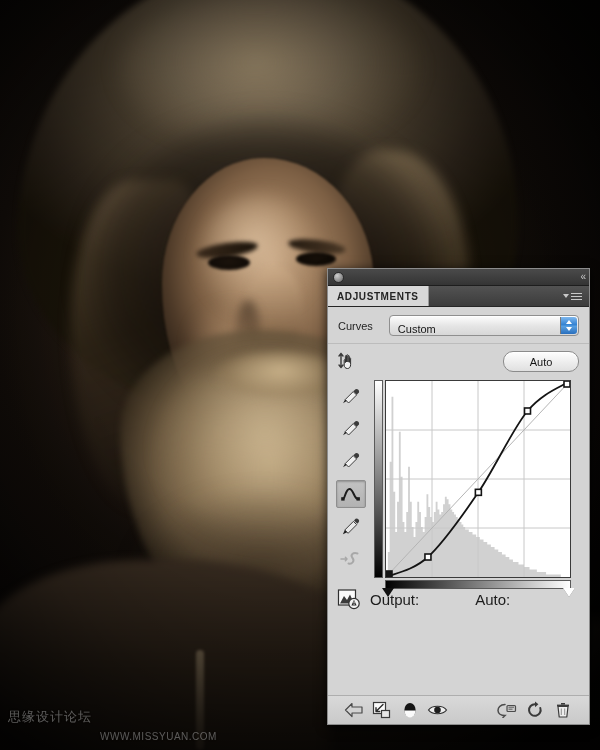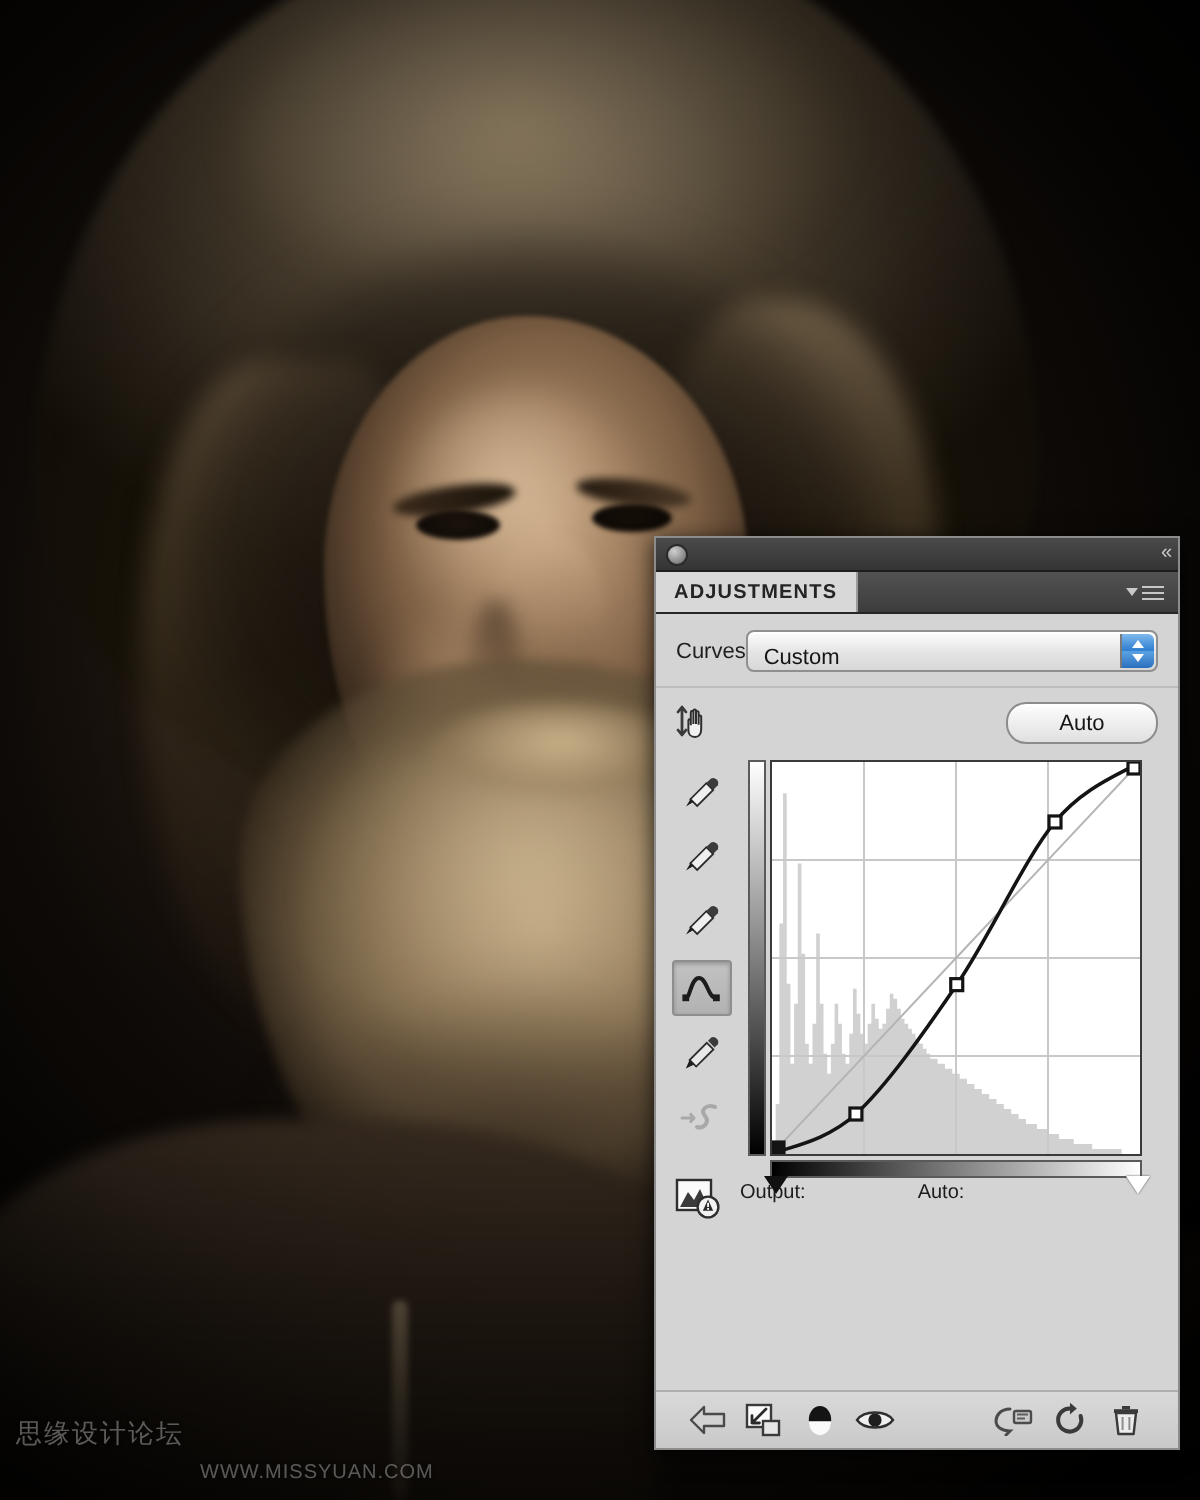--- a/index.html
+++ b/index.html
@@ -168,21 +168,21 @@
   .tab-menu{display:flex;align-items:center;padding-right:7px;gap:2px;}
   .tab-menu .tri{width:0;height:0;border-left:3px solid transparent;border-right:3px solid transparent;
     border-top:4px solid #c8c8c8;}
   .tab-menu .lines{display:flex;flex-direction:column;gap:2px;}
   .tab-menu .lines i{display:block;width:11px;height:1px;background:#c8c8c8;}
 
   
   .pbody{flex:1;background:#d4d4d4;display:flex;flex-direction:column;position:relative;}
 
   .row-curves{
-    display:flex;align-items:center;gap:0;padding:8px 10px 7px 10px;
+    display:flex;align-items:center;gap:16px;padding:8px 10px 7px 10px;
     border-bottom:1px solid #bcbcbc;
   }
   .lbl{font-size:11px;color:#1f1f1f;}
 
   .mac-select{
     position:relative;flex:1;height:19px;border-radius:4px;
     background:linear-gradient(180deg,#fdfdfd,#e4e4e4 55%,#d7d7d7);
     border:1px solid #8f8f8f;
     box-shadow:inset 0 1px 0 #fff;
     display:flex;align-items:flex-end;padding-left:8px;font-size:11px;color:#151515;
@@ -237,21 +237,21 @@
     border-left:6px solid transparent;border-right:6px solid transparent;border-top:9px solid #111;
   }
   .wht-pt{
     position:absolute;left:189px;top:208px;width:0;height:0;
     border-left:6px solid transparent;border-right:6px solid transparent;border-top:9px solid #fff;
     filter:drop-shadow(0 0 0.6px #555);
   }
 
   .io-row{display:flex;gap:6px;padding:14px 8px 0 6px;align-items:flex-start;}
   .warn-ico{width:30px;height:26px;display:flex;align-items:center;justify-content:center;}
-  .io-labels{display:flex;gap:56px;padding-top:5px;font-size:10px;}
+  .io-labels{display:flex;gap:56px;padding-top:5px;font-size:15px;}
 
   
   .botbar{
     margin-top:auto;height:28px;border-top:1px solid #aeaeae;
     background:linear-gradient(180deg,#d9d9d9,#c9c9c9);
     display:flex;align-items:center;padding:0 12px;gap:0;
   }
   .bb{width:28px;height:22px;display:flex;align-items:center;justify-content:center;}
   .bb.push{margin-left:auto;}
 </style>

